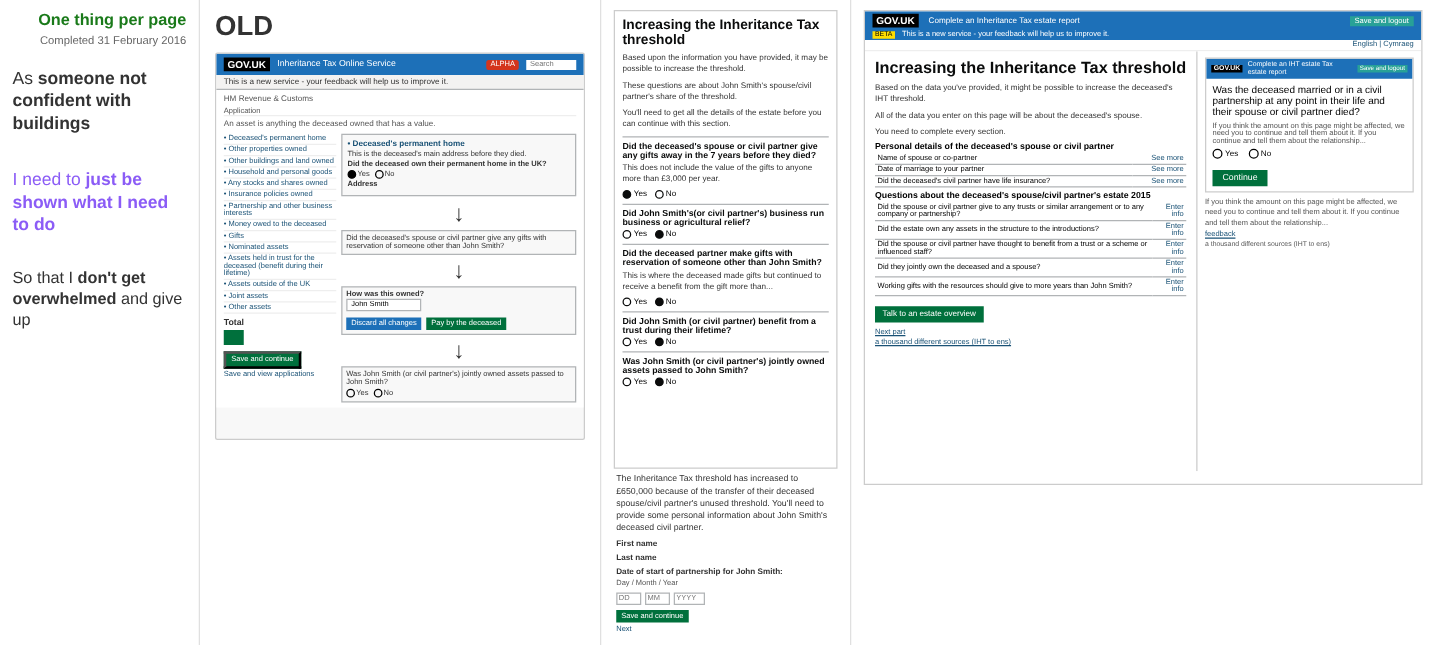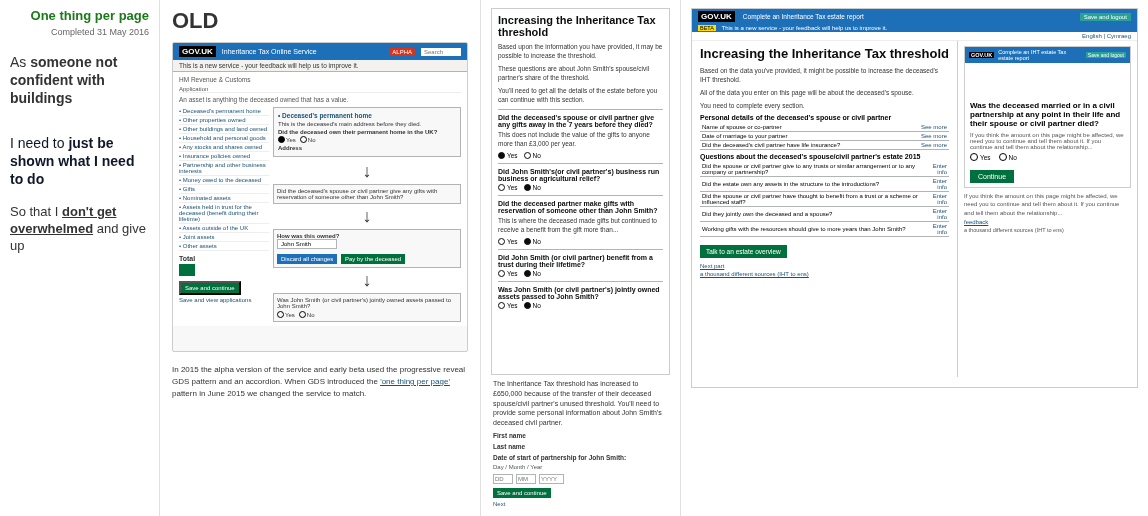--- a/index.html
+++ b/index.html
@@ -42,35 +42,34 @@
       font-size: 14px;
       color: #333;
       line-height: 1.3;
       margin-bottom: 12px;
     }
     .sidebar-text-large strong {
       font-weight: bold;
     }
     .sidebar-text-medium {
       font-size: 14px;
-      color: #0f172a;
+      color: #8b5cf6;
       line-height: 1.3;
-      margin-bottom: 2px;
+      margin-bottom: 12px;
     }
     .sidebar-text-medium strong {
       font-weight: bold;
     }
     .sidebar-text-small {
       font-size: 13px;
       color: #333;
       line-height: 1.3;
     }
     .sidebar-text-small strong {
       font-weight: bold;
-      text-decoration: underline;
     }
 
     
     .main-content {
       flex: 1;
       display: flex;
       flex-direction: row;
       overflow: hidden;
     }
 
@@ -336,23 +335,22 @@
       border-bottom: 1px solid #b1b4b6;
       padding: 1px 2px;
     }
     .govuk-table td a {
       color: #1a5276;
       text-decoration: none;
       font-size: 6px;
     }
     .question-text {
       font-size: 8px;
-      font-weight: bold;
+      font-weight: normal;
       margin-bottom: 4px;
-      margin-top: 34px;
     }
     .question-small {
       font-size: 6px;
       color: #555;
       margin-bottom: 3px;
     }
     .radios-row {
       display: flex;
       gap: 8px;
       margin-bottom: 4px;
@@ -415,21 +413,21 @@
       border: 1px solid #ccc;
       background: #fff;
       overflow: hidden;
     }
   </style>
 </head>
 <body>
 
 <div class="sidebar">
   <div class="sidebar-title">One thing per page</div>
-  <div class="sidebar-completed">Completed 31 May 2016</div>
+  <div class="sidebar-completed">Completed 31 February 2016</div>
 
   <div class="sidebar-section">
     <div class="sidebar-text-large">
       As <strong>someone not confident with buildings</strong>
     </div>
   </div>
 
   <div class="sidebar-section">
     <div class="sidebar-text-medium">
       I need to <strong>just be shown what I need to do</strong>
@@ -533,23 +531,20 @@
                 <label style="font-size:6px; display:flex; align-items:center; gap:1px;">
                   <span style="width:7px; height:7px; border:1px solid #000; border-radius:50%; display:inline-block;"></span> No
                 </label>
               </div>
             </div>
           </div>
         </div>
       </div>
     </div>
 
-    <div class="description-text">
-      In 2015 the alpha version of the service and early beta used the progressive reveal GDS pattern and an accordion. When GDS introduced the <a>'one thing per page'</a> pattern in June 2015 we changed  the service to match.
-    </div>
   </div>
 
   <div class="middle-section">
 
     <div style="border:1px solid #ccc; overflow:hidden; height:380px;">
       <div class="mid-page-title" style="padding:5px 6px 0;">Increasing the Inheritance Tax threshold</div>
       <div style="padding:0 6px; overflow:hidden;">
         <div class="mid-page-text">Based upon the information you have provided, it may be possible to increase the threshold.</div>
         <div class="mid-page-text">These questions are about John Smith's spouse/civil partner's share of the threshold.</div>
         <div class="mid-page-text">You'll need to get all the details of the estate before you can continue with this section.</div>

